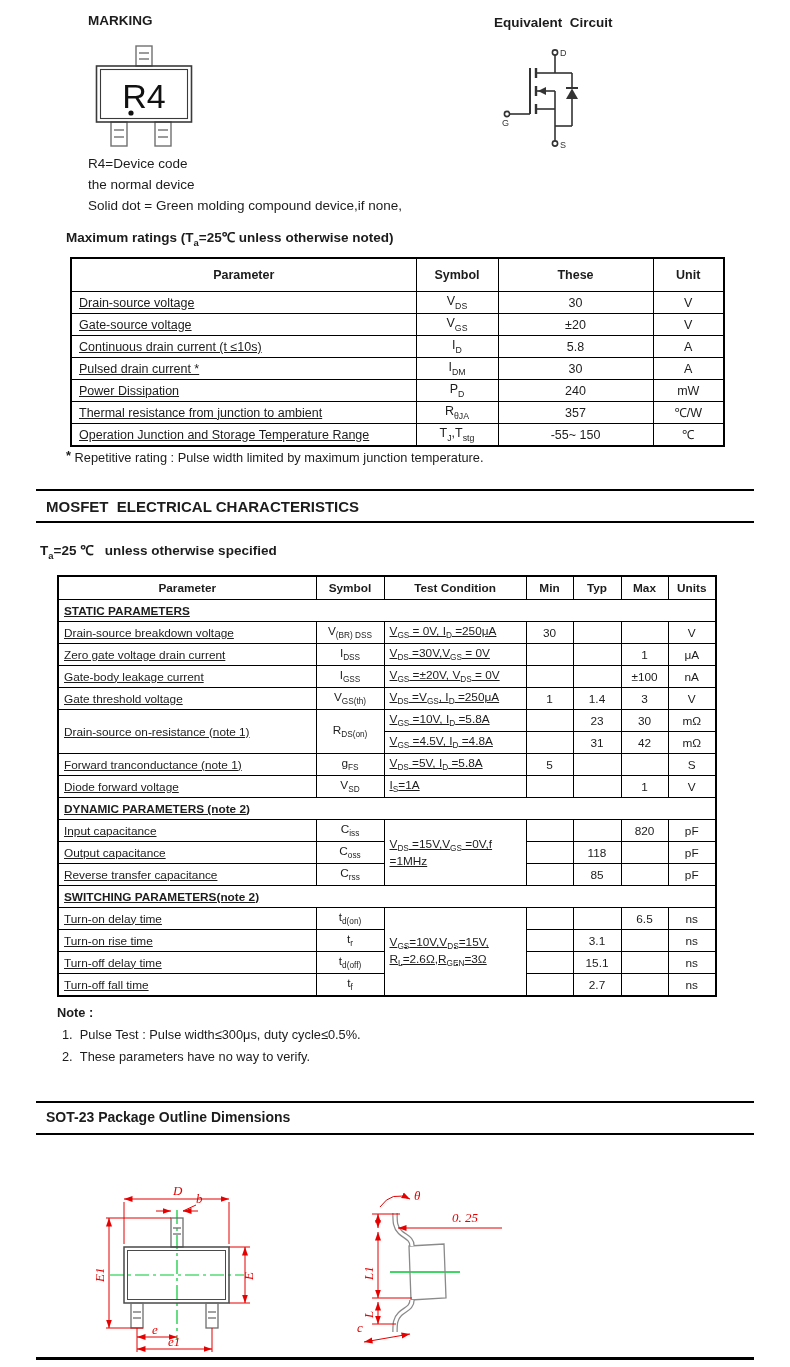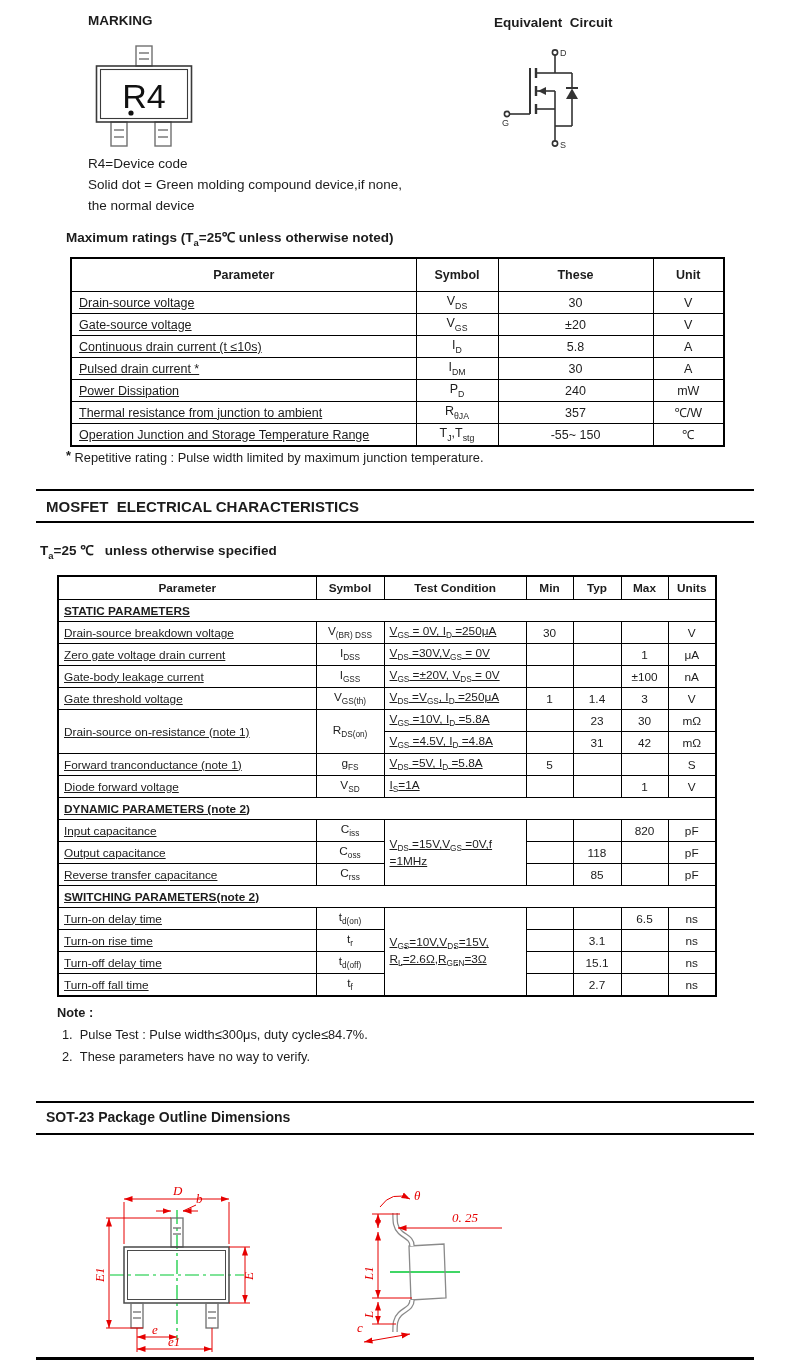--- a/index.html
+++ b/index.html
@@ -76,22 +76,22 @@
     </g>
     <polygon points="46,41 46,49 38,45" fill="#333"></polygon>
     <polygon points="66,53 78,53 72,42.5" fill="#333"></polygon>
     <text class="pinlbl" x="60" y="10">D</text>
     <text class="pinlbl" x="2" y="80">G</text>
     <text class="pinlbl" x="60" y="102">S</text>
   </svg>
 
   <div class="abs" style="left:88px;top:153px;font-size:13.5px;line-height:21px;">
     <div>R4=Device code</div>
+    <div>the normal device</div>
     <div>Solid dot = Green molding compound device,if none,</div>
-    <div>the normal device</div>
   </div>
 
   <div class="abs b t135" style="left:66px;top:228px;">Maximum ratings (T<sub>a</sub>=25℃ unless otherwise noted)</div>
 
   <table class="abs mtable" style="left:70px;top:257px;width:653px;">
     <colgroup>
         <col style="width:345px">
         <col style="width:82px">
         <col style="width:155px">
         <col style="width:71px">
@@ -317,21 +317,21 @@
       <td class="c"></td>
       <td class="c">2.7</td>
       <td class="c"></td>
       <td class="c">ns</td>
     </tr>
   </tbody>
     </table>
 
   <div class="abs b notes-line" style="left:57px;top:1005px;">Note :</div>
   <div class="abs notes-line" style="left:62px;top:1027px;">
-    <span>1.</span>&nbsp;&nbsp;<span>Pulse Test : Pulse width≤300μs, duty cycle≤84.7%.</span>
+    <span>1.</span>&nbsp;&nbsp;<span>Pulse Test : Pulse width≤300μs, duty cycle≤0.5%.</span>
   </div>
   <div class="abs notes-line" style="left:62px;top:1049px;">
     <span>2.</span>&nbsp;&nbsp;<span>These parameters have no way to verify.</span>
   </div>
 
   <div class="rule" style="left:36px;top:1101px;width:718px;"></div>
   <div class="abs b" style="left:46px;top:1109px;font-size:14px;">SOT-23 Package Outline Dimensions</div>
   <div class="rule" style="left:36px;top:1133px;width:718px;"></div>
 
   <svg class="abs" style="left:92px;top:1180px;" width="270" height="183" viewBox="0 0 270 183">

